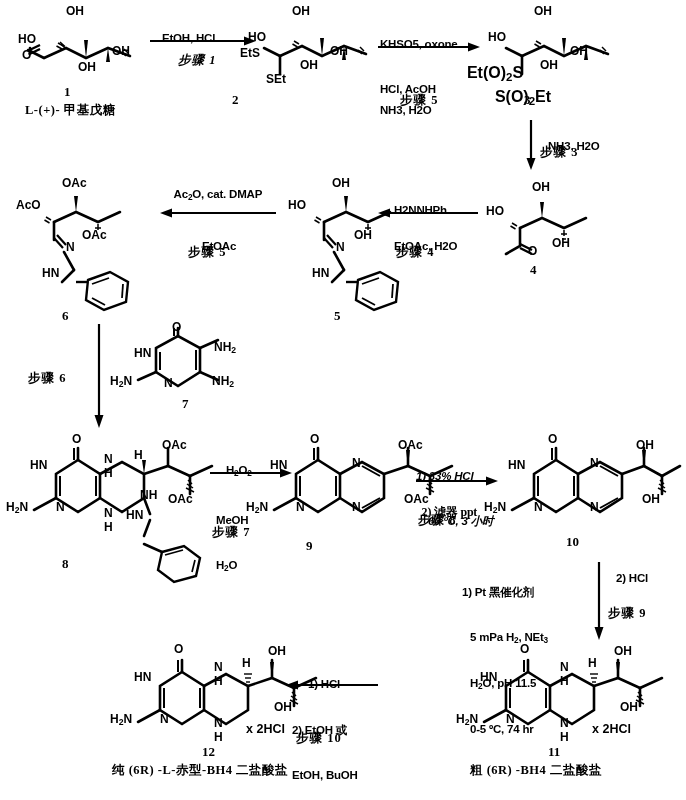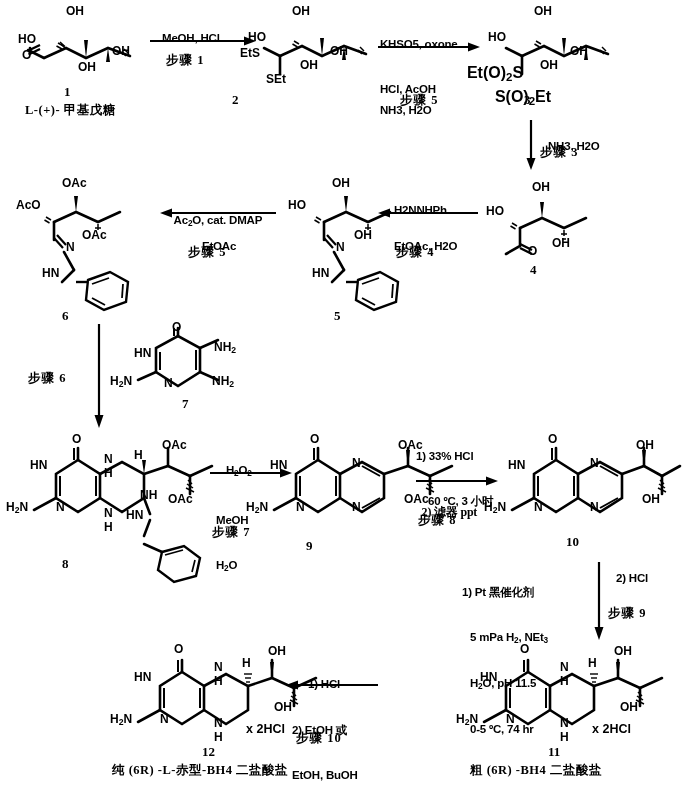--- a/index.html
+++ b/index.html
@@ -82,23 +82,23 @@
 <div class="cnum" style="left:64px;top:84px;">1</div>
 <div class="caption" style="left:25px;top:102px;">L-(+)- 甲基戊糖</div>
 
 <div class="node" style="left:150px;top:34px;">
   <svg width="106" height="14" viewBox="0 0 106 14">
     <line class="arrowline" x1="0" y1="7" x2="96" y2="7" stroke-width="2.2"></line>
     <polygon points="106,7 94,2.5 94,11.5" fill="#000"></polygon>
   </svg>
 </div>
 <div class="cond" style="left:156px;top:16px;">
-  <span>MeOH, HCl</span>
-</div>
-<div class="step" style="left:166px;top:52px;">步骤 1</div>
+  <span>EtOH, HCl</span>
+</div>
+<div class="step" style="left:178px;top:52px;font-style:italic;">步骤 1</div>
 
 <div class="node" style="left:246px;top:4px;">
   <svg width="140" height="86" viewBox="0 0 140 86">
     <g stroke="#000" stroke-width="2.6" fill="none" stroke-linecap="round">
       <path d="M34,52 L56,42 L76,52 L98,42 L120,50"></path>
       <path d="M34,52 L18,44"></path>
       <path d="M34,52 L34,70"></path>
     </g>
     <g fill="#000">
       <polygon points="76,52 74,34 78,34"></polygon>
@@ -258,21 +258,21 @@
 <div class="struct-label" style="left:336px;top:240px;">N</div>
 <div class="struct-label" style="left:312px;top:266px;">HN</div>
 <div class="cnum" style="left:334px;top:308px;">5</div>
 
 <div class="node" style="left:160px;top:206px;">
   <svg width="116" height="14" viewBox="0 0 116 14">
     <line class="arrowline" x1="10" y1="7" x2="116" y2="7" stroke-width="2.2"></line>
     <polygon points="0,7 12,2.5 12,11.5" fill="#000"></polygon>
   </svg>
 </div>
-<div class="cond" style="left:168px;top:198px;">
+<div class="cond" style="left:168px;top:172px;">
   <span>Ac<sub>2</sub>O, cat. DMAP</span>
 </div>
 <div class="cond" style="left:196px;top:224px;">
   <span>EtOAc</span>
 </div>
 <div class="step" style="left:188px;top:244px;">步骤 5</div>
 
 <div class="node" style="left:18px;top:178px;">
   <svg width="140" height="130" viewBox="0 0 140 130">
     <g stroke="#000" stroke-width="2.6" fill="none" stroke-linecap="round">
@@ -450,21 +450,21 @@
 <div class="struct-label" style="left:398px;top:438px;">OAc</div>
 <div class="struct-label" style="left:404px;top:492px;">OAc</div>
 <div class="cnum" style="left:306px;top:538px;">9</div>
 
 <div class="node" style="left:416px;top:474px;">
   <svg width="82" height="14" viewBox="0 0 82 14">
     <line class="arrowline" x1="0" y1="7" x2="72" y2="7" stroke-width="2.2"></line>
     <polygon points="82,7 70,2.5 70,11.5" fill="#000"></polygon>
   </svg>
 </div>
-<div class="cond" style="left:416px;top:420px;">
+<div class="cond" style="left:416px;top:440px;font-style:italic;">
   <div>1) 33% HCl</div>
   <div style="padding-left:12px;">60 ºC, 3 小时</div>
 </div>
 <div class="cond serif" style="left:416px;top:490px;">
   <span>2) 滤器 ppt</span>
 </div>
 <div class="step" style="left:418px;top:512px;">步骤 8</div>
 
 <div class="node" style="left:500px;top:440px;">
   <svg width="180" height="110" viewBox="0 0 180 110">

